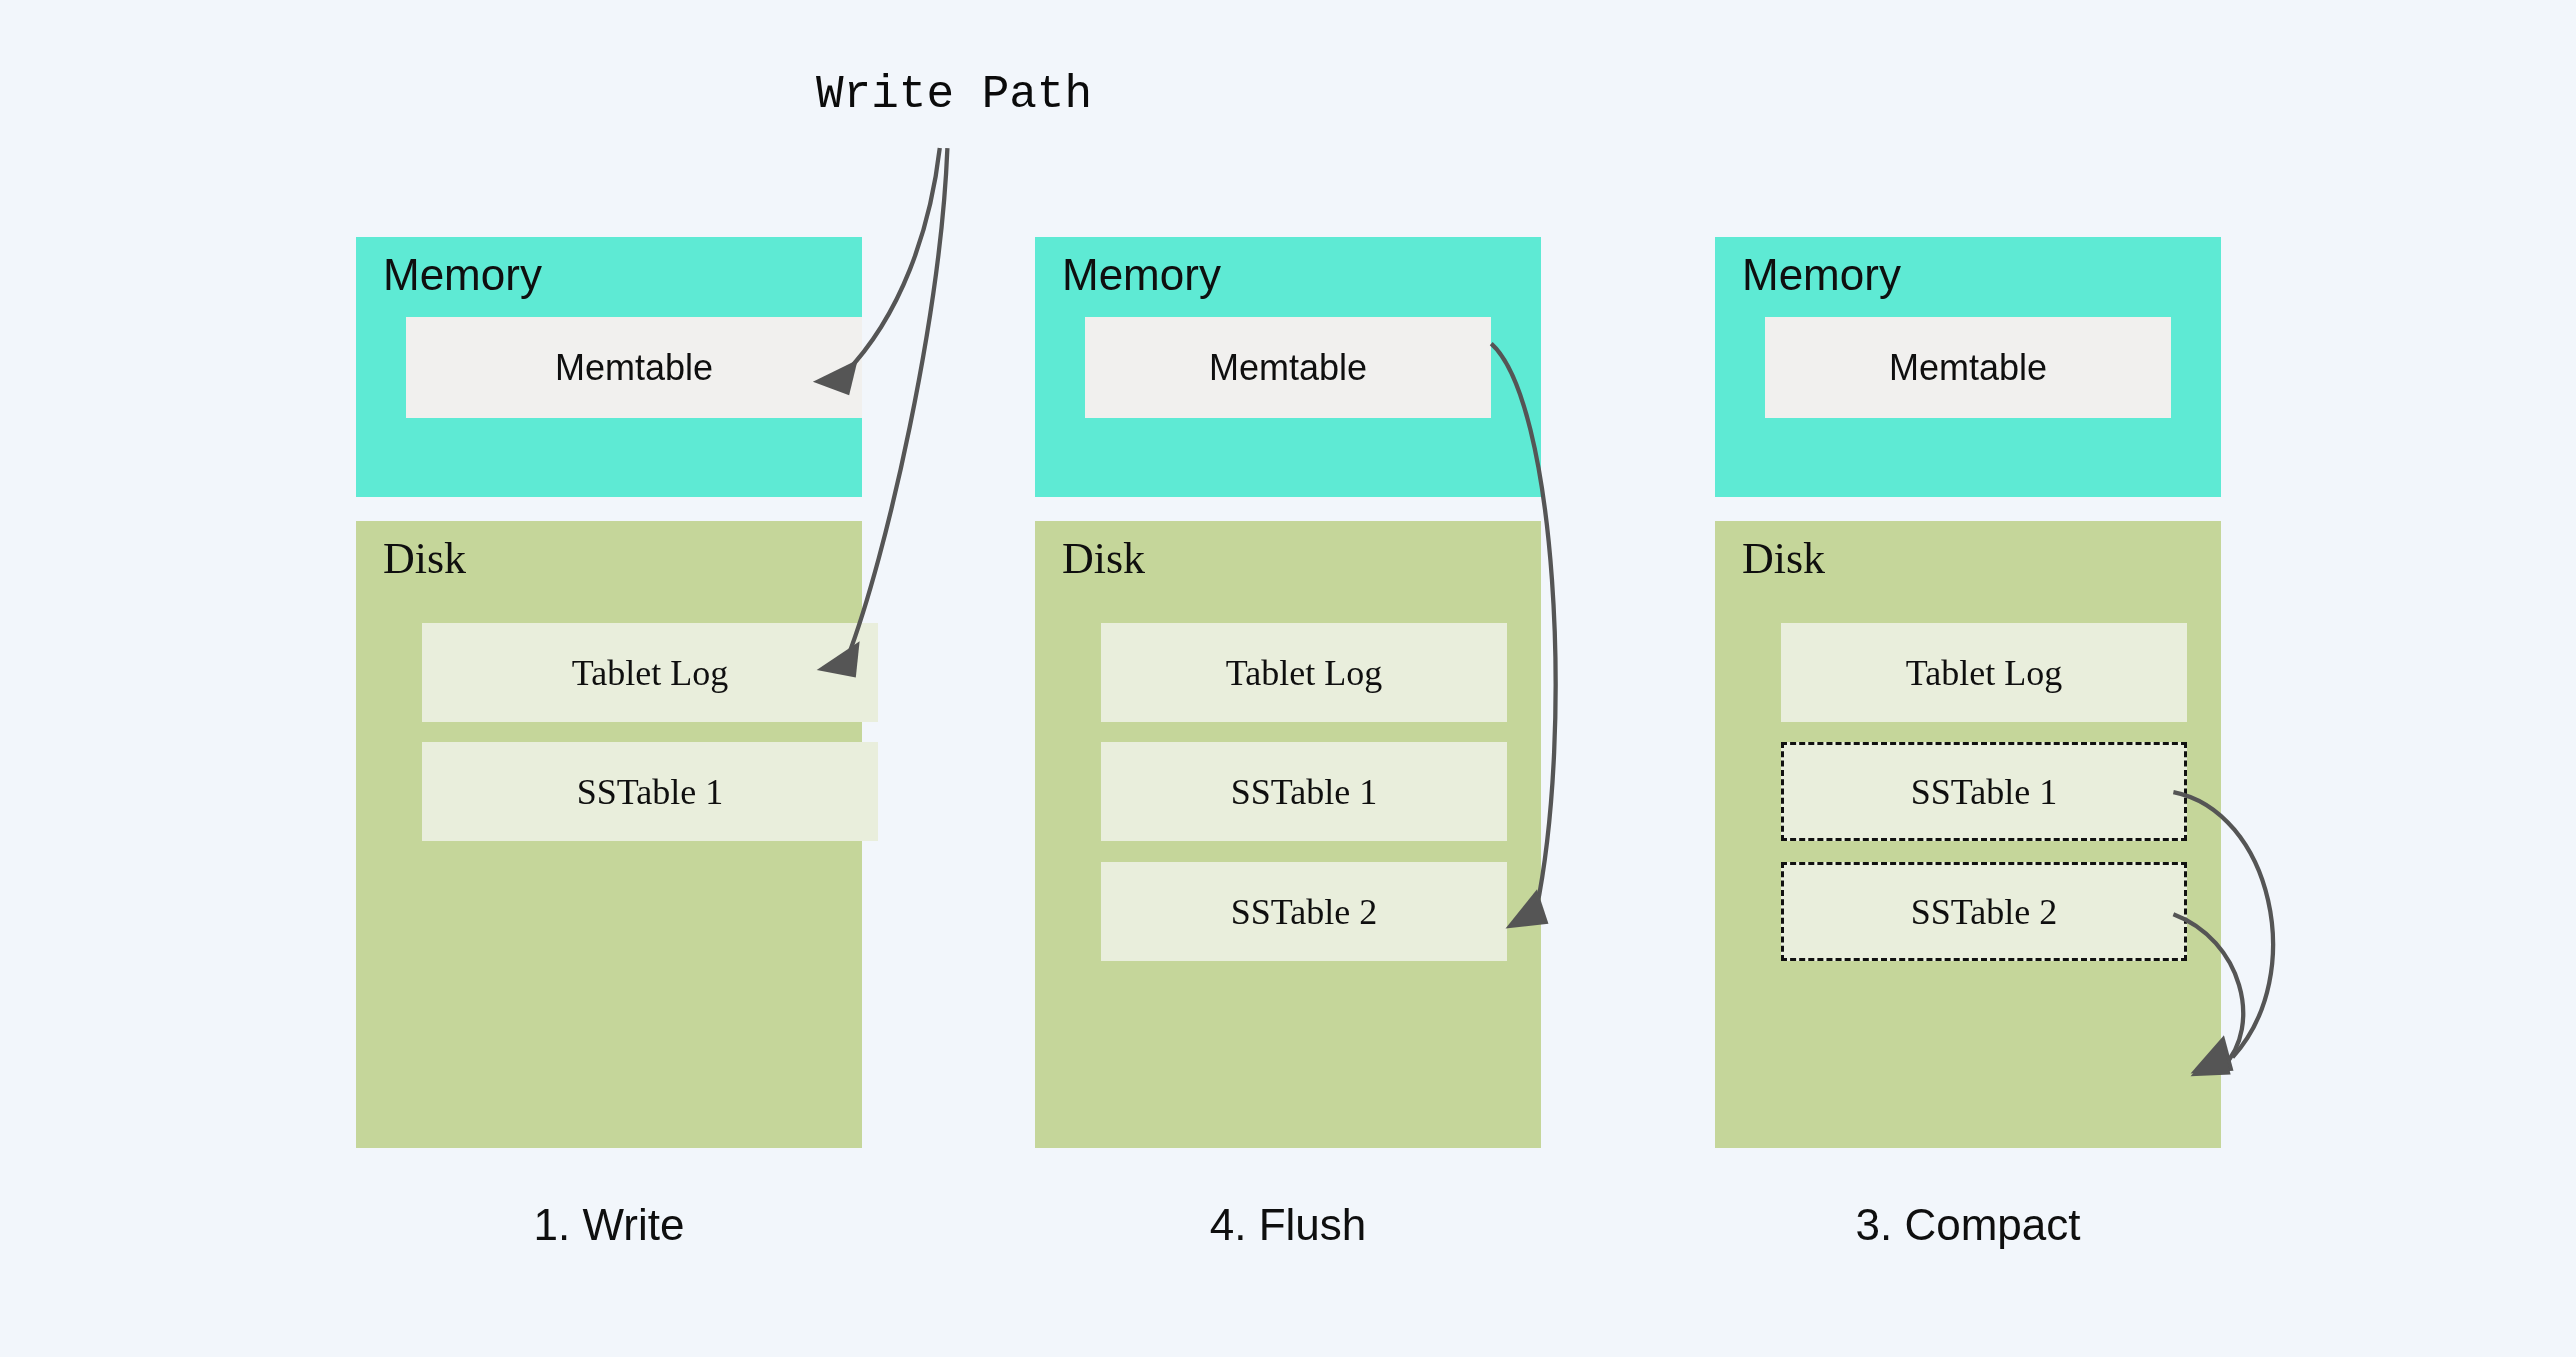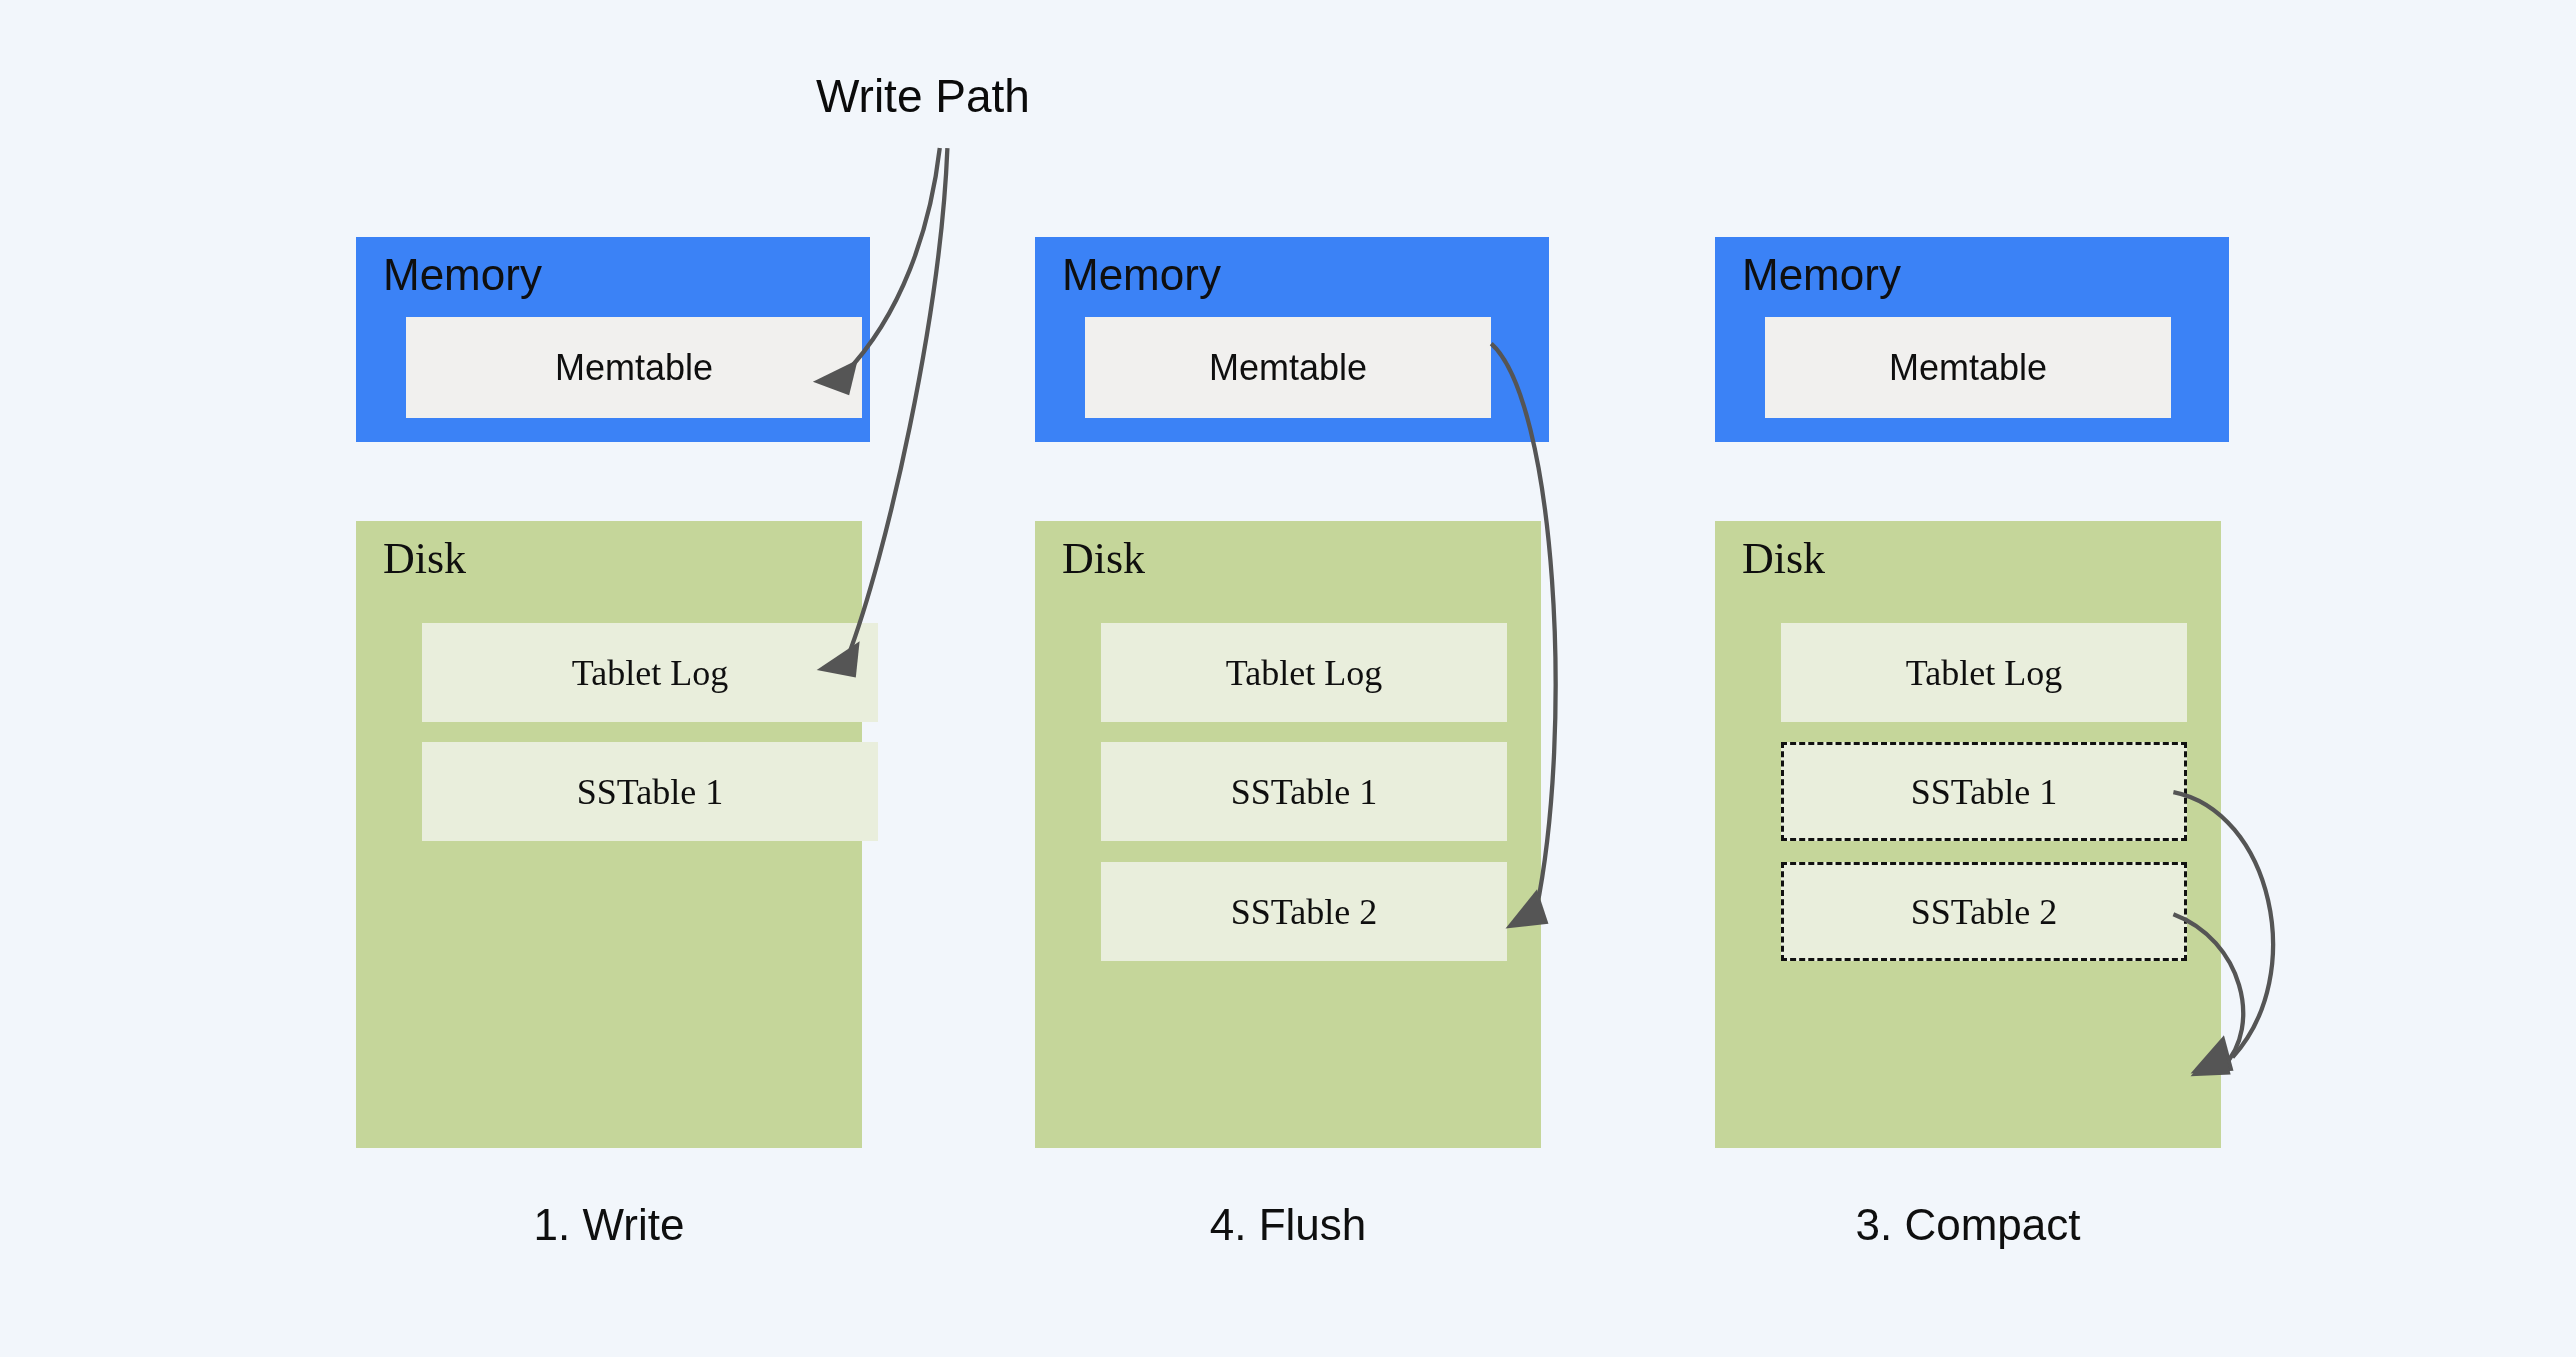--- a/index.html
+++ b/index.html
@@ -8,21 +8,21 @@
     background:#f2f6fb;
     font-family:"Liberation Sans","DejaVu Sans",sans-serif;
     overflow:hidden;
     position:relative;
   }
   #stage{position:absolute;left:0;top:0;width:2576px;height:1358px;}
 
   .panel{position:absolute;top:0;width:506px;height:1358px;}
 
   .region{position:absolute;left:0;width:506px;}
-  .region.memory{top:237px;height:205px;background:#3b82f6;padding-left:8px;}
+  .region.memory{top:237px;height:260px;background:#5eead4;}
   .region.disk{top:521px;height:627px;background:#c5d69a;font-family:Liberation Serif, serif;}
 
   .region-label{
     position:absolute;left:27px;top:9.5px;
     font-size:44px;color:#0f0f0f;line-height:1.25;
     white-space:nowrap;
   }
 
   .slot{
     position:absolute;
@@ -121,21 +121,21 @@
         <span>SSTable 1</span>
       </div>
       <div class="slot diskitem dashed" style="left:50px;top:341px;width:406px;height:99px;">
         <span>SSTable 2</span>
       </div>
     </div>
 
     <div class="step-label">3. Compact</div>
   </div>
 
-  <div class="title" style="left:816px;top:69px;">Write Path</div>
+  <div class="title" style="left:816px;top:69px;font-family:Liberation Mono, monospace;">Write Path</div>
 
   <svg class="overlay" viewBox="0 0 2700 1423">
 
     <g>
       <path class="flow" d="M 985 155 C 975 240, 945 330, 885 392"></path>
       <path class="flowhead" d="M 852 400 L 899 377 L 890 414 Z"></path>
     </g>
 
     <g>
       <path class="flow" d="M 993 155 C 986 330, 930 580, 888 690"></path>

